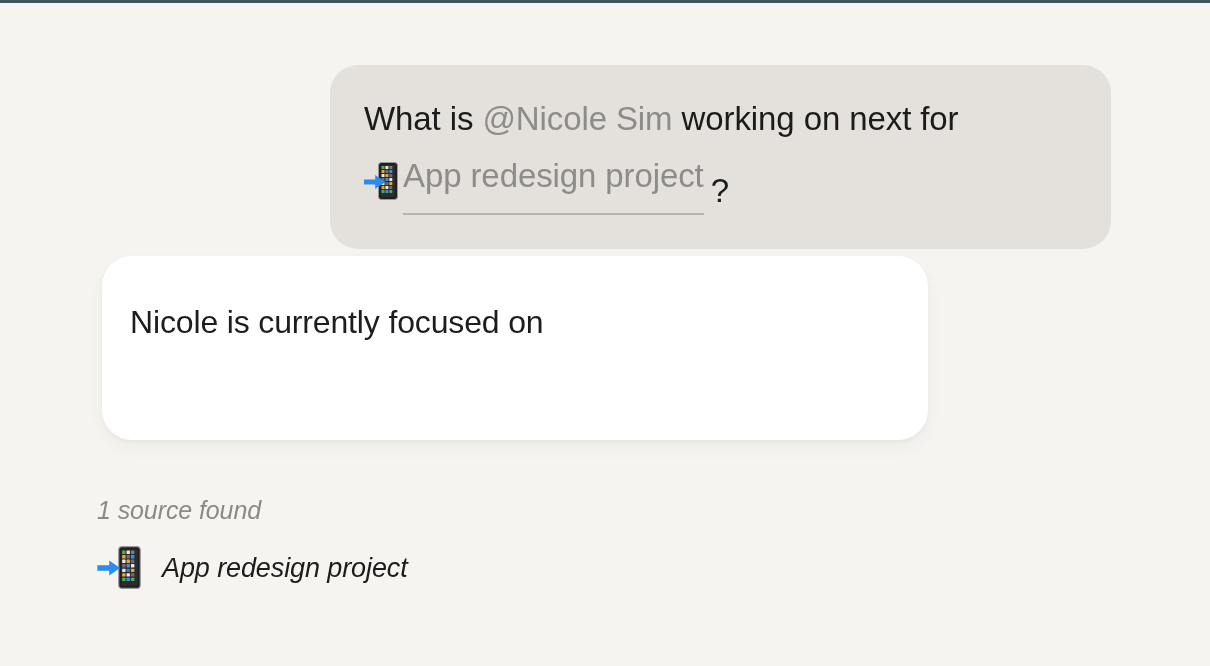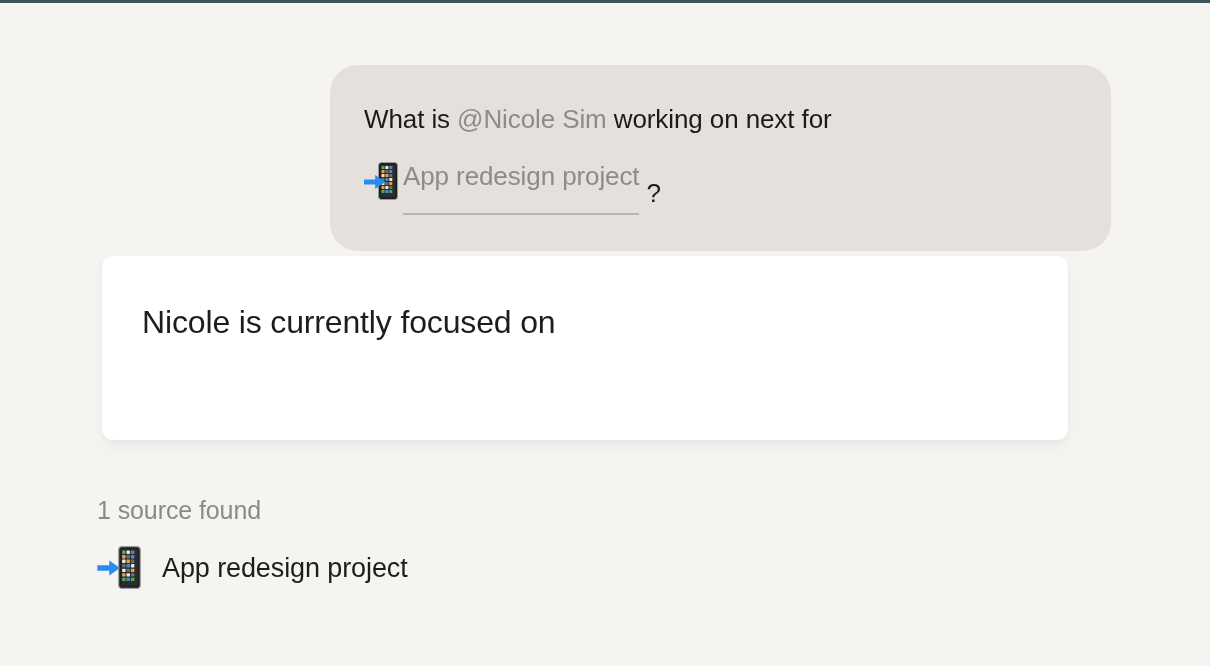--- a/index.html
+++ b/index.html
@@ -36,21 +36,21 @@
   #question-bubble {
     position: absolute;
     left: 330px;
     top: 62px;
     width: 781px;
     padding: 26px 34px 30px 34px;
     background: #e4e0dc;
     border-radius: 28px;
   }
   .q-line {
-    font-size: 26px;
+    font-size: 33px;
     line-height: 56px;
     color: #1b1b1b;
     white-space: nowrap;
     letter-spacing: -0.1px;
   }
   .q-line.second { margin-top: 1px; }
   .mention {
     color: #8d8c89;
   }
   .ref-chip {
@@ -90,26 +90,26 @@
     right: 0;
     top: 0;
     z-index: 1;
   }
 
   
   #answer-card {
     position: absolute;
     left: 102px;
     top: 253px;
-    width: 966px;
+    width: 826px;
     height: 184px;
     background: #ffffff;
-    border-radius: 11px;
+    border-radius: 30px;
     box-shadow: 0 2px 5px rgba(0,0,0,0.035), 0 8px 18px rgba(0,0,0,0.035);
-    padding: 38px 40px;
+    padding: 38px 28px;
   }
   .a-line {
     font-size: 32px;
     line-height: 56px;
     color: #1d1d1b;
     white-space: nowrap;
     letter-spacing: -0.15px;
   }
   .citation-badge {
     display: inline-block;
@@ -126,20 +126,21 @@
     font-family: "Liberation Sans", sans-serif;
   }
   .period { color: #1d1d1b; }
 
   
   #sources {
     position: absolute;
     left: 97px;
     top: 490px;
     width: 700px;
+    font-style: italic;
   }
   #sources-heading {
     font-size: 25px;
     line-height: 34px;
     color: #8a8a87;
     letter-spacing: -0.1px;
   }
   .source-row {
     display: flex;
     align-items: center;

